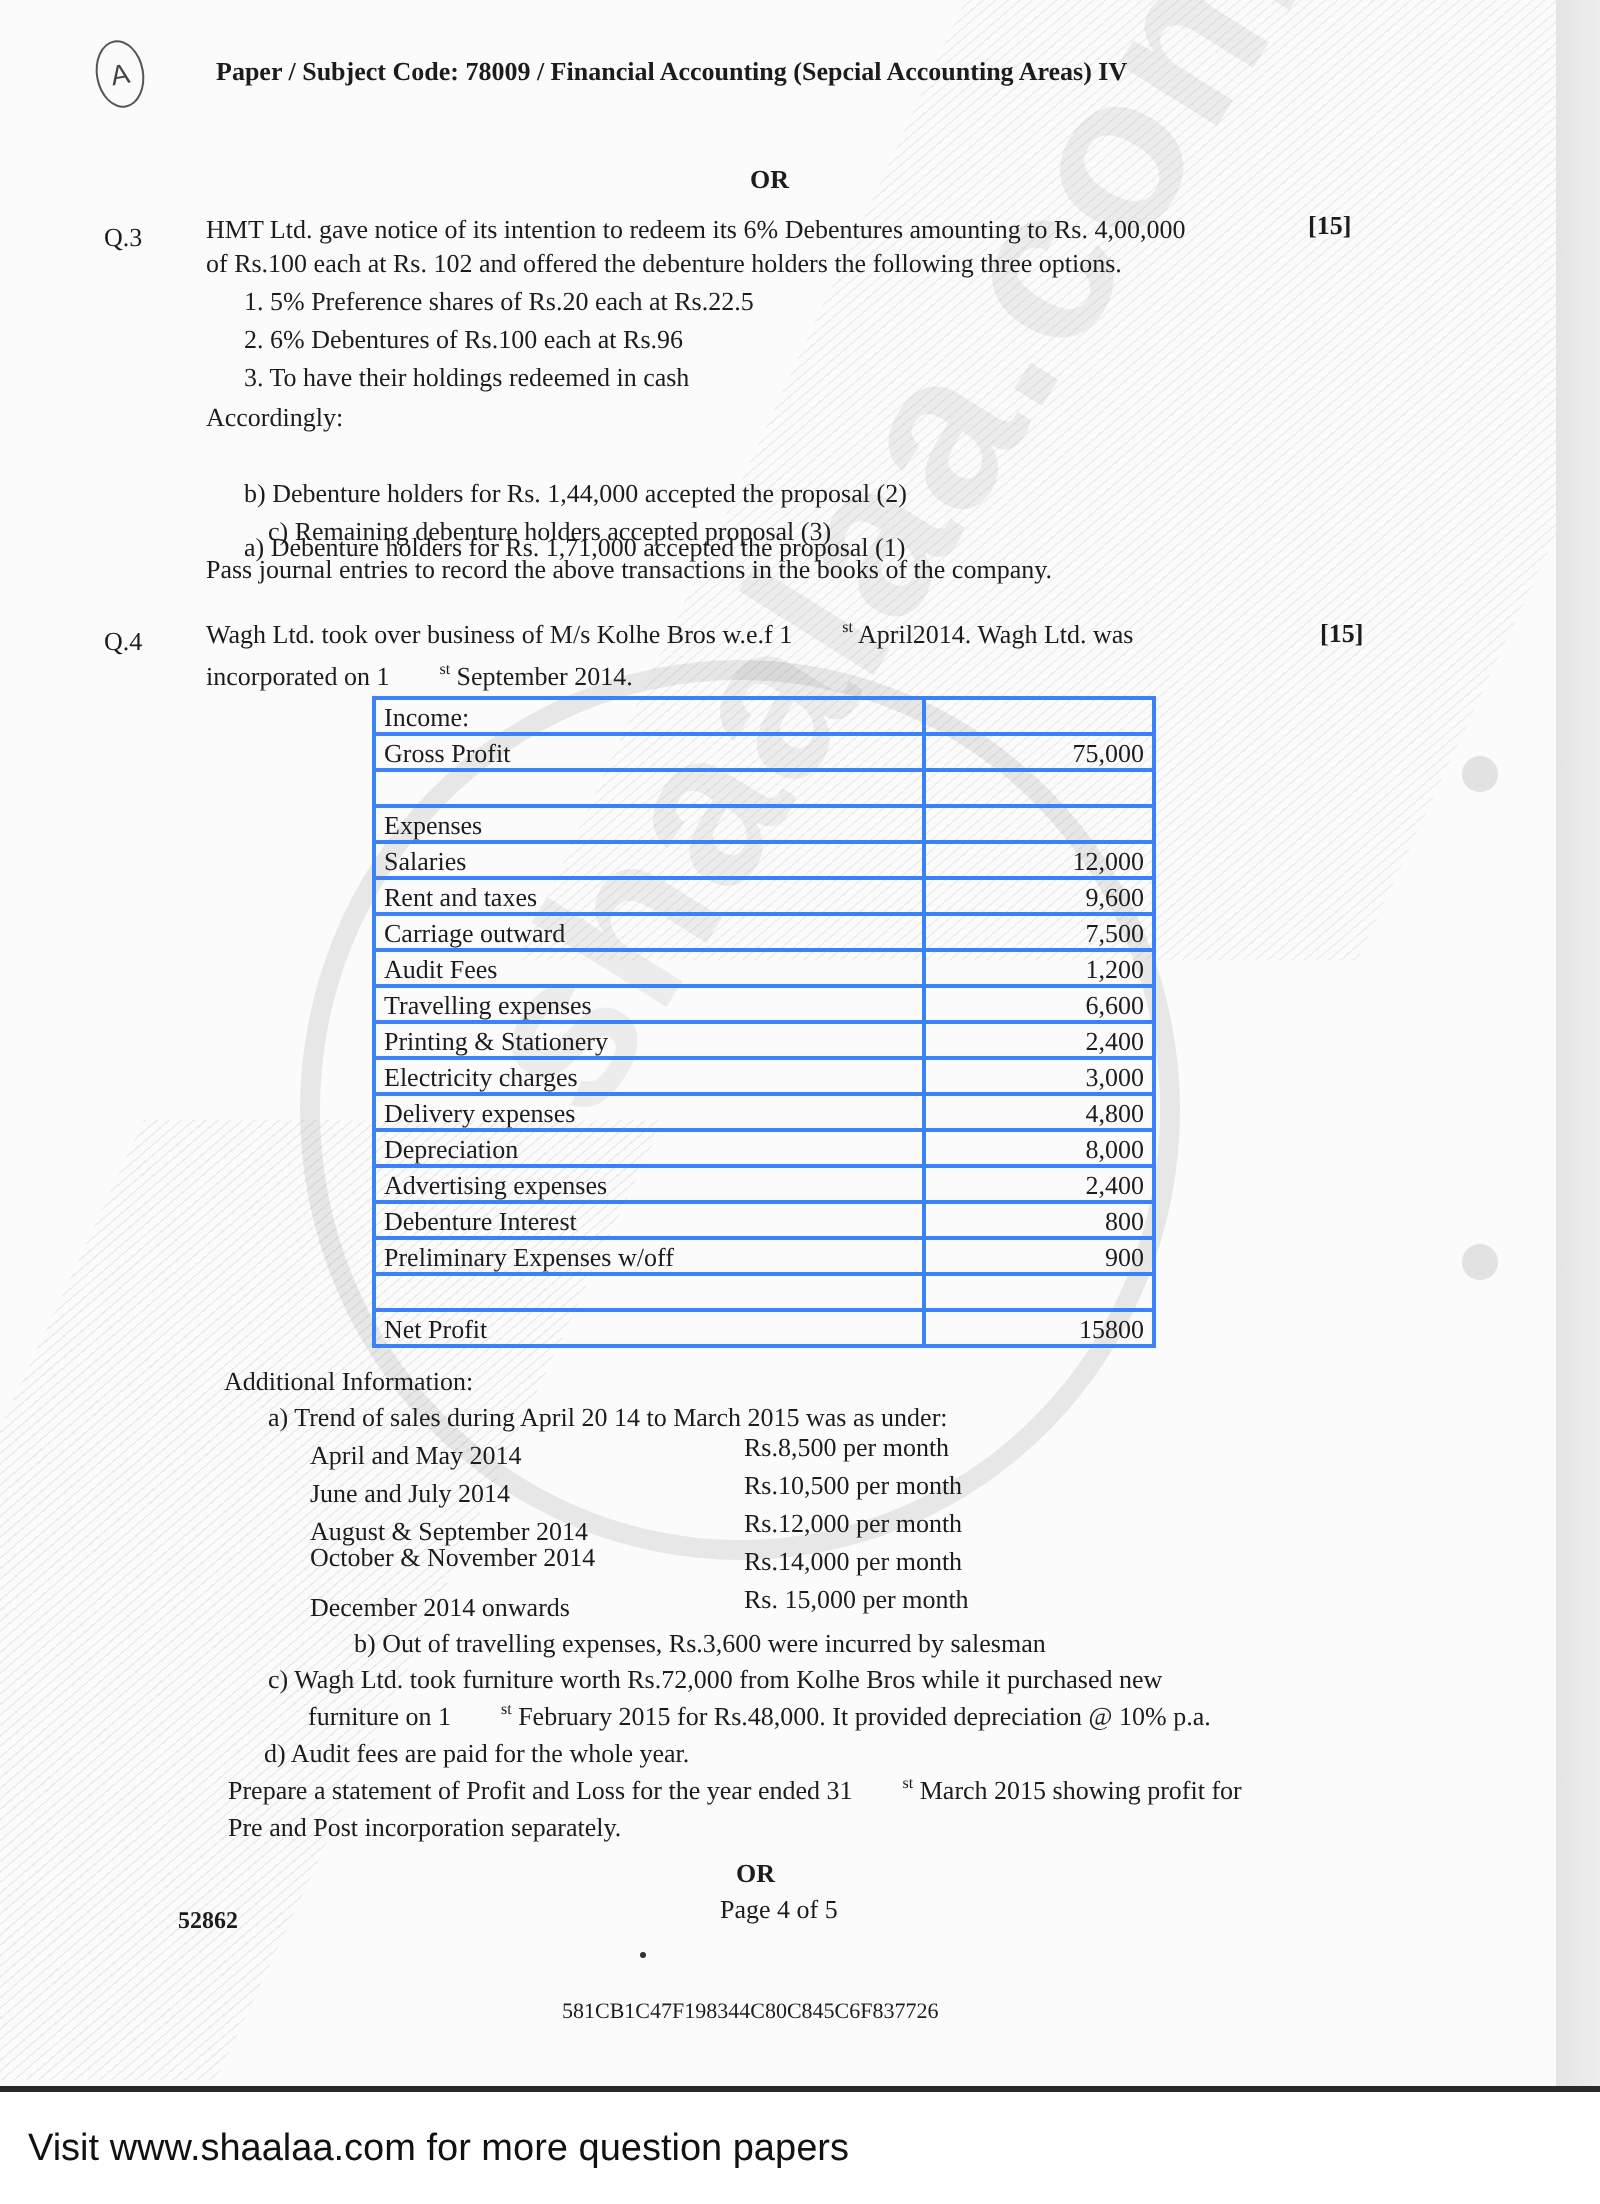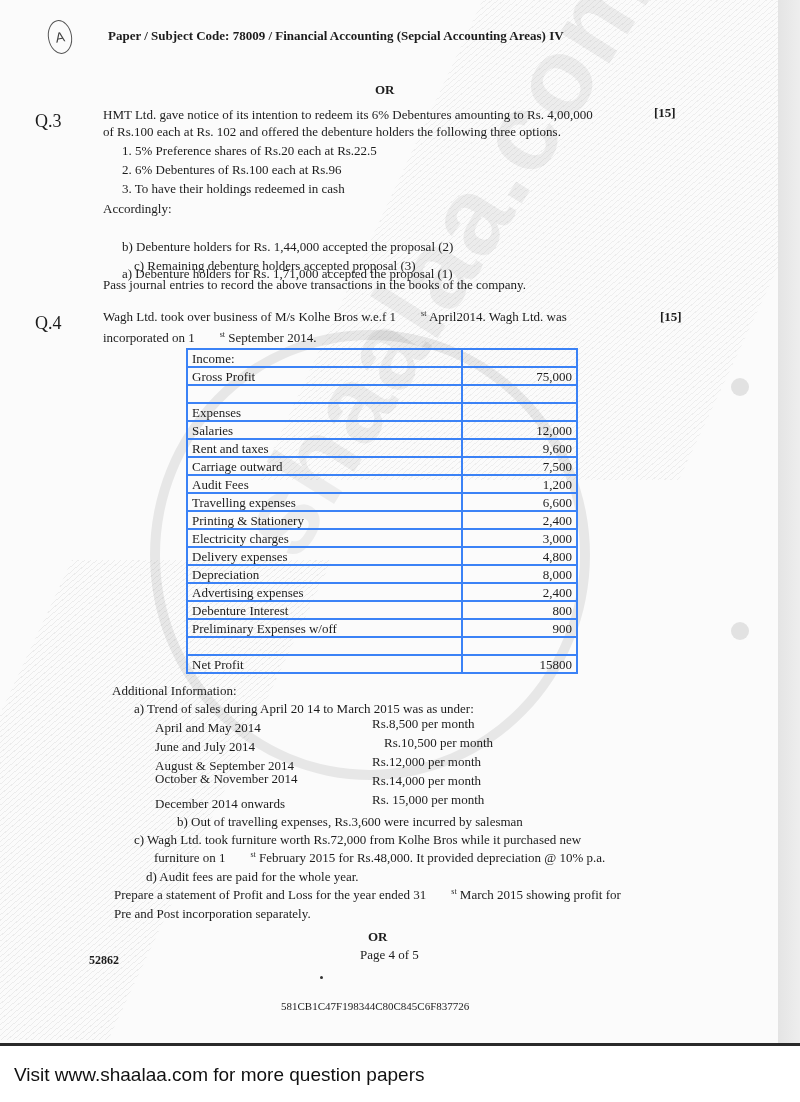--- a/index.html
+++ b/index.html
@@ -51,21 +51,21 @@
     position: absolute; left: 48px; top: 20px; width: 22px; height: 32px;
     border: 1.5px solid #555; border-radius: 50%;
     font-family: "Liberation Sans", sans-serif; font-size: 14px; text-align: center; line-height: 32px; color: #444;
     transform: rotate(-10deg);
   }
   .header-line {
     position: absolute; left: 108px; top: 28px;
     font-size: 13px; font-weight: bold;
   }
   .or { position: absolute; font-weight: bold; font-size: 13px; }
-  .qnum { position: absolute; left: 35px; font-size: 18px; }
+  .qnum { position: absolute; left: 52px; font-size: 13px; }
   .marks { position: absolute; font-weight: bold; font-size: 13px; }
   .line { position: absolute; font-size: 13px; white-space: nowrap; }
 
   table.pl {
     position: absolute; left: 186px; top: 348px;
     border-collapse: collapse; font-size: 13px;
   }
   table.pl td {
     border: 2px solid #3b82f6; height: 16px; padding: 0 4px; line-height: 15px; font-family: Liberation Serif, serif;
   }
@@ -193,32 +193,32 @@
         </tr>
     </tbody>
   </table>
 
   <div class="line" style="left:112px; top:683px;text-align:center;">Additional Information:</div>
   <div class="line" style="left:134px; top:701px;">a)  Trend of sales during April 20 14 to March 2015 was as under:</div>
 
   <div class="addl-row" style="left:155px; top:720px;">April and May 2014</div>
   <div class="addl-row" style="left:372px; top:716px;">Rs.8,500 per month</div>
   <div class="addl-row" style="left:155px; top:739px;">June and July 2014</div>
-  <div class="addl-row" style="left:384px; top:735px;font-family:Liberation Serif, serif;">Rs.10,500 per month</div>
+  <div class="addl-row" style="left:372px; top:735px;font-family:Liberation Serif, serif;">Rs.10,500 per month</div>
   <div class="addl-row" style="left:155px; top:758px;text-align:center;">August &amp; September 2014</div>
   <div class="addl-row" style="left:372px; top:754px;">Rs.12,000 per month</div>
   <div class="addl-row" style="left:155px; top:771px;">October &amp; November 2014</div>
   <div class="addl-row" style="left:372px; top:773px;text-align:right;">Rs.14,000 per month</div>
   <div class="addl-row" style="left:155px; top:796px;">December 2014 onwards</div>
   <div class="addl-row" style="left:372px; top:792px;">Rs. 15,000 per month</div>
 
   <div class="line" style="left:134px; top:814px;padding-left:43px;">b)  Out of travelling expenses, Rs.3,600 were incurred by salesman</div>
   <div class="line" style="left:134px; top:832px;">c)  Wagh Ltd. took furniture worth Rs.72,000 from Kolhe Bros while it purchased new</div>
   <div class="line" style="left:154px; top:850px;"><span>furniture on 1</span><sup>st</sup><span> February 2015 for Rs.48,000. It provided depreciation @ 10% p.a.</span></div>
-  <div class="line" style="left:146px; top:869px;">d)  Audit fees are paid for the whole year.</div>
+  <div class="line" style="left:132px; top:869px;">d)  Audit fees are paid for the whole year.</div>
   <div class="line" style="left:114px; top:887px;"><span>Prepare a statement of Profit and Loss for the year ended 31</span><sup>st</sup><span> March 2015 showing profit for</span></div>
   <div class="line" style="left:114px; top:906px;">Pre and Post incorporation separately.</div>
 
   <div class="or" style="left:368px; top:929px;">OR</div>
   <div class="footer-code">52862</div>
   <div class="page-num">Page 4 of 5</div>
   <div class="dot"></div>
   <div class="hash">581CB1C47F198344C80C845C6F837726</div>
 </div>
 <div class="scan-edge"></div>

